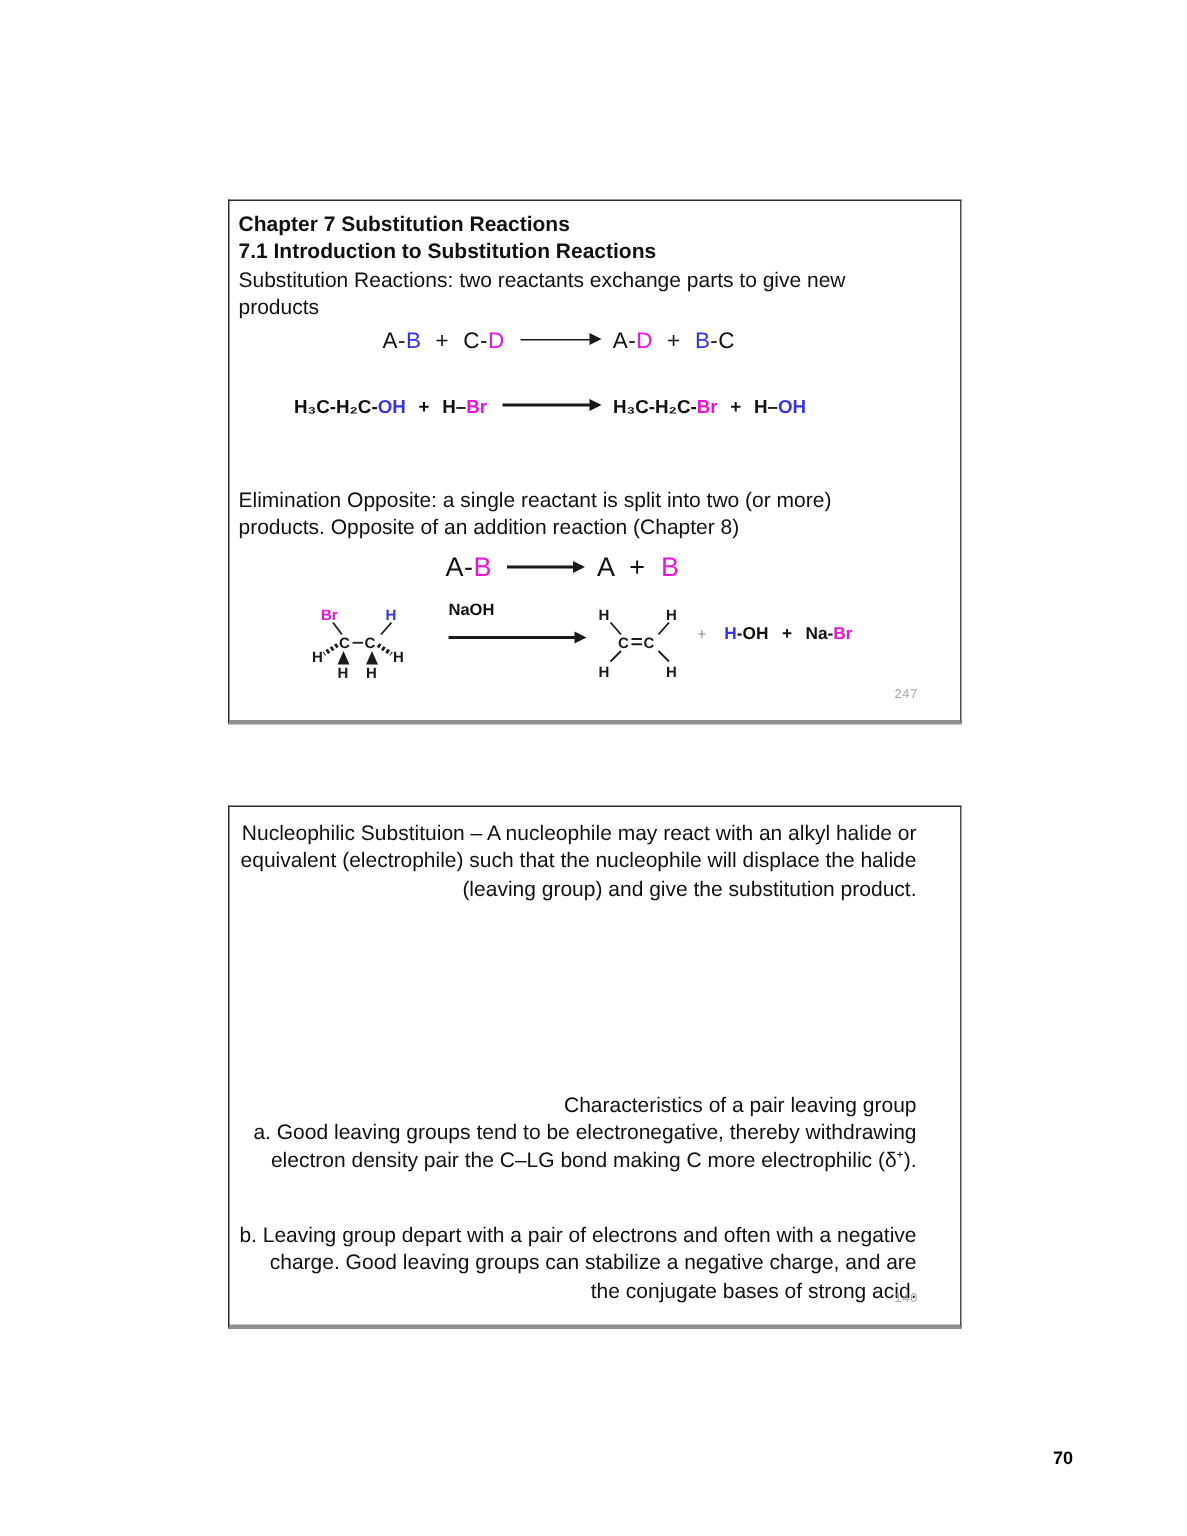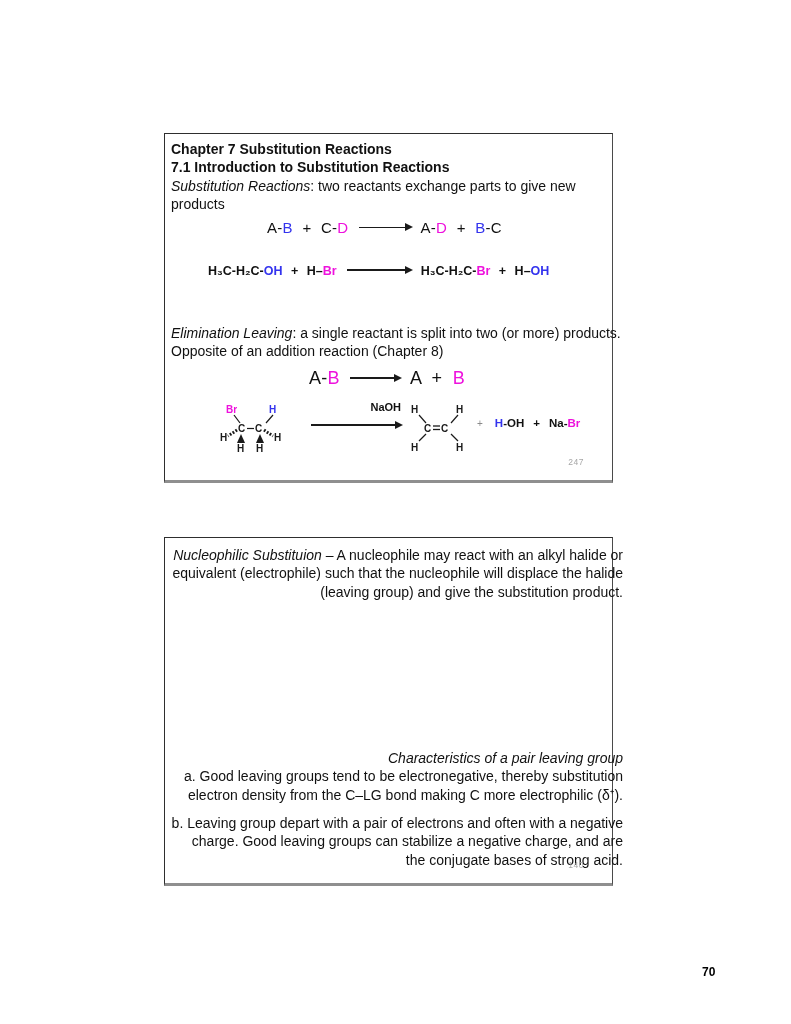--- a/index.html
+++ b/index.html
@@ -2,44 +2,44 @@
 <html style="--c-blue: #3333ee; --c-magenta: #ee11dd;"><head>
 <meta charset="utf-8">
 <style>
   html,body{margin:0;padding:0;}
   body{
     width:791px;height:1024px;background:#ffffff;position:relative;
     font-family:"Liberation Sans", sans-serif;color:#111;
     -webkit-font-smoothing:antialiased;
   }
   .slide{
-    position:absolute;left:164px;width:449px;background:#fff;box-sizing:border-box;
+    position:absolute;left:152px;width:489px;background:#fff;box-sizing:border-box;
     border:1px solid #2e2e2e;border-bottom:3px solid #8f8f8f;border-right:1px solid #4a4a4a;
   }
   #slide1{top:133px;height:350px;}
   #slide2{top:537px;height:349px;text-align:right;}
   .para{position:absolute;left:6px;width:452px;font-size:14px;line-height:18.4px;}
   .b{font-weight:bold;}
-  .i{font-style:italic;margin-top:22px;}
+  .i{}
   .blue{color:var(--c-blue,#3333ff);}
   .magenta{color:var(--c-magenta,#ee00ee);}
   .eq{position:absolute;white-space:nowrap;}
   .eq1{top:85px;left:102px;font-size:15px;word-spacing:5px;letter-spacing:.3px;}
   .eq2{top:130px;left:43px;font-size:12.5px;font-weight:600;word-spacing:5px;text-align:center;}
   .eq3{top:234px;left:144px;font-size:18px;word-spacing:5px;letter-spacing:.3px;}
   .rxn-arrow{display:inline-block;vertical-align:middle;position:relative;height:1.5px;background:#1a1a1a;margin:0 10px 3px 10px;}
   .rxn-arrow::after{content:"";position:absolute;right:-2px;top:-3.5px;width:0;height:0;
     border-left:8px solid #1a1a1a;border-top:4px solid transparent;border-bottom:4px solid transparent;}
   .aw1{width:52px;} .aw2{width:64px;} .aw3{width:50px;}
   .scheme{position:absolute;left:50px;top:263px;width:404px;height:60px;}
   .scheme svg{position:absolute;overflow:visible;}
   .mol-text{font-size:10px;font-weight:bold;fill:#1a1a1a;font-family:"Liberation Sans",sans-serif;}
   .mol-text.blue{fill:var(--c-blue,#3333ff);}
   .mol-text.magenta{fill:var(--c-magenta,#ee00ee);}
-  .naoh{position:absolute;left:96px;top:4px;width:90px;text-align:right;font-size:11px;font-weight:bold;}
+  .naoh{position:absolute;left:96px;top:4px;width:90px;text-align:left;font-size:11px;font-weight:bold;}
   .scheme-arrow{position:absolute;left:96px;top:27px;width:90px;height:1.5px;background:#1a1a1a;}
   .scheme-arrow::after{content:"";position:absolute;right:-2px;top:-3.5px;width:0;height:0;
     border-left:8px solid #1a1a1a;border-top:4px solid transparent;border-bottom:4px solid transparent;}
   .products{position:absolute;left:262px;top:20px;font-size:11.5px;font-weight:bold;white-space:nowrap;text-align:center;}
   .products .plus-sm{color:#8a8a8a;font-size:10px;font-weight:normal;margin-right:12px;}
   .products .plus{margin:0 9px;}
   .slide-footer{position:absolute;right:28px;bottom:13px;font-size:8.5px;color:#a6a6a6;letter-spacing:.5px;}
   .page-number{position:absolute;left:702px;top:965px;font-size:12px;font-weight:bold;color:#000000;}
 </style>
 </head>
@@ -50,21 +50,21 @@
   <div class="para" style="top:6px">
     <div class="b">Chapter 7 Substitution Reactions</div>
     <div class="b">7.1 Introduction to Substitution Reactions</div>
     <div><span class="i">Substitution Reactions</span><span>: two reactants exchange parts to give new products</span></div>
   </div>
 
   <div class="eq eq1"><span>A-</span><span class="blue">B</span><span> + C-</span><span class="magenta">D</span><span class="rxn-arrow aw1"></span><span>A-</span><span class="magenta">D</span><span> + </span><span class="blue">B</span><span>-C</span></div>
 
   <div class="eq eq2"><span>H₃C-H₂C-</span><span class="blue">OH</span><span> + </span><span>H–</span><span class="magenta">Br</span><span class="rxn-arrow aw2"></span><span>H₃C-H₂C-</span><span class="magenta">Br</span><span> + </span><span>H–</span><span class="blue">OH</span></div>
 
-  <div class="para" style="top:190px"><span class="i">Elimination Leaving</span><span>: a single reactant is split into two (or more) products. Opposite of an addition reaction (Chapter 8)</span></div>
+  <div class="para" style="top:190px"><span class="i">Elimination Opposite</span><span>: a single reactant is split into two (or more) products. Opposite of an addition reaction (Chapter 8)</span></div>
 
   <div class="eq eq3"><span>A-</span><span class="magenta">B</span><span class="rxn-arrow aw3"></span><span>A + </span><span class="magenta">B</span></div>
 
   <div class="scheme">
 
     <svg style="left:4px;top:2px" width="72" height="54" viewBox="0 0 72 54">
       <text x="7" y="14" class="mol-text magenta">Br</text>
       <text x="50" y="14" class="mol-text blue">H</text>
       <line x1="15" y1="16" x2="21" y2="24" stroke="#1a1a1a" stroke-width="1.2"></line>
       <line x1="54" y1="16" x2="47" y2="24" stroke="#1a1a1a" stroke-width="1.2"></line>
@@ -104,21 +104,21 @@
 
   <div class="slide-footer">247</div>
 </div>
 
 <div class="slide" id="slide2">
 
   <div class="para" style="top:8px"><span class="i">Nucleophilic Substituion</span><span> – A nucleophile may react with an alkyl halide or equivalent (electrophile) such that the nucleophile will displace the halide (leaving group) and give the substitution product.</span></div>
 
   <div class="para" style="top:189px">
     <div class="i">Characteristics of a pair leaving group</div>
-    <div>a. Good leaving groups tend to be electronegative, thereby substitution electron density from the C–LG bond making C more electrophilic (δ⁺).</div>
+    <div>a. Good leaving groups tend to be electronegative, thereby withdrawing electron density pair the C–LG bond making C more electrophilic (δ⁺).</div>
   </div>
 
   <div class="para" style="top:276px">b. Leaving group depart with a pair of electrons and often with a negative charge. Good leaving groups can stabilize a negative charge, and are the conjugate bases of strong acid.</div>
 
   <div class="slide-footer">140</div>
 </div>
 
 <div class="page-number">70</div>
 
 </body></html>

